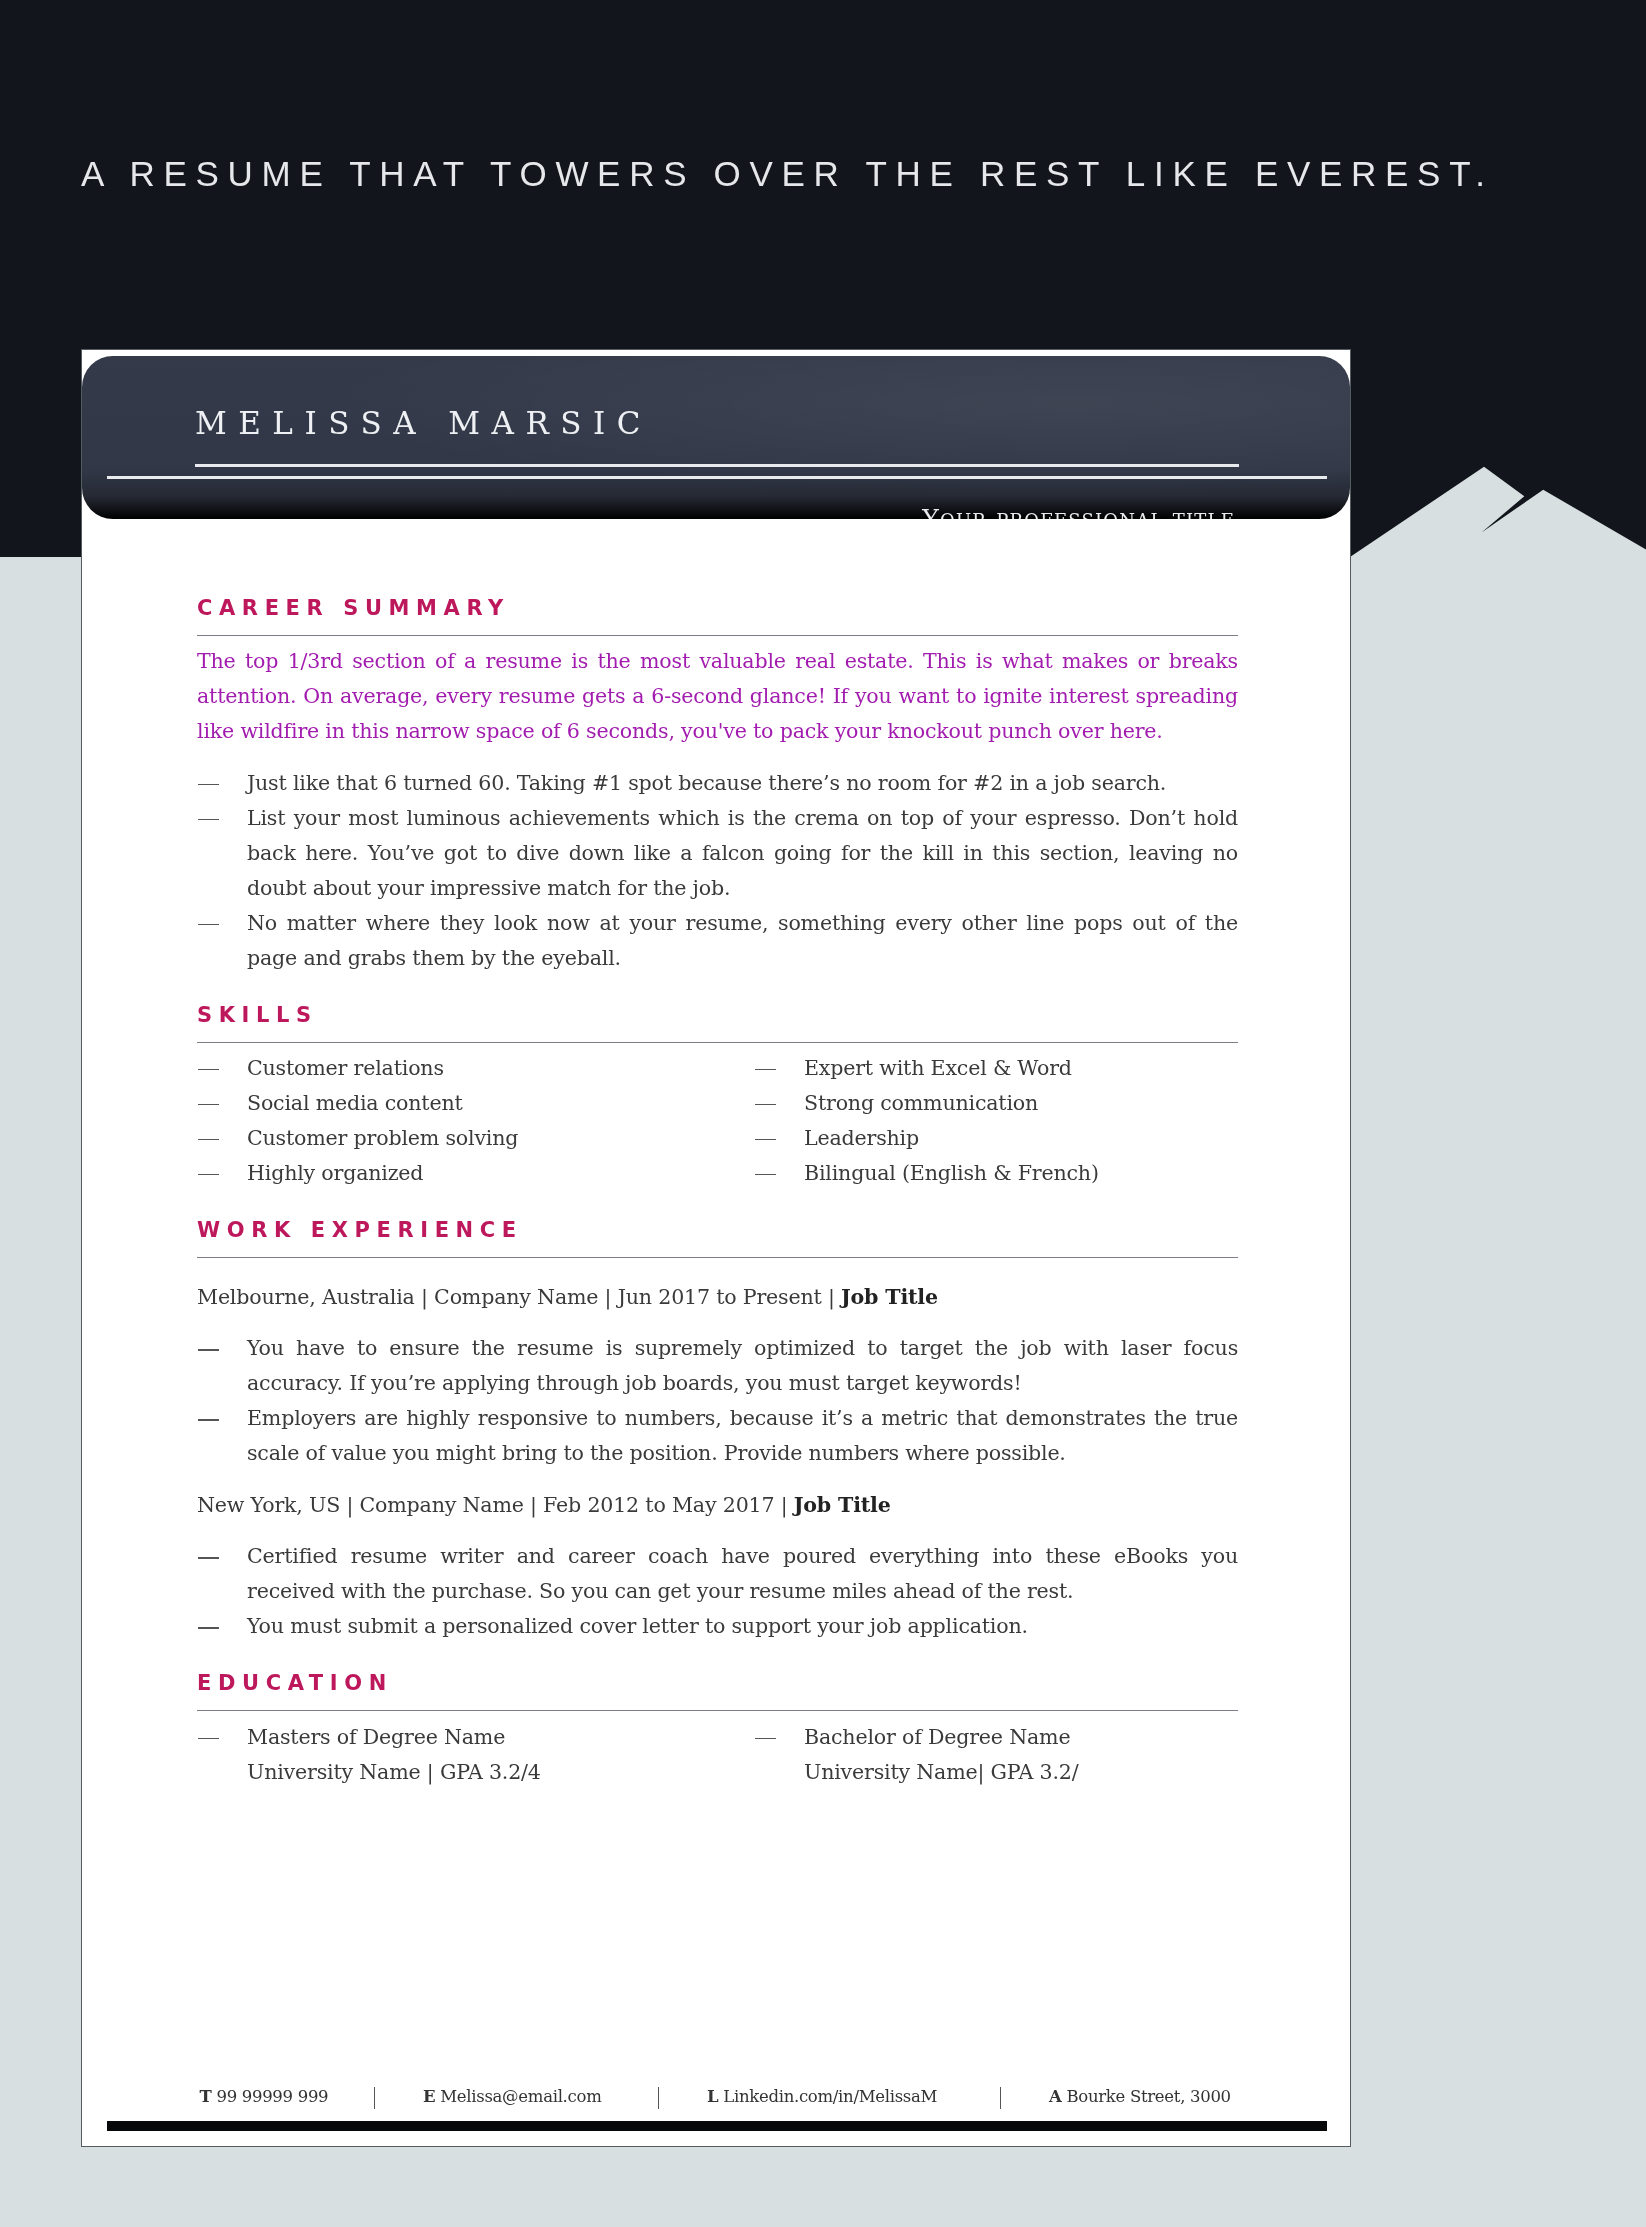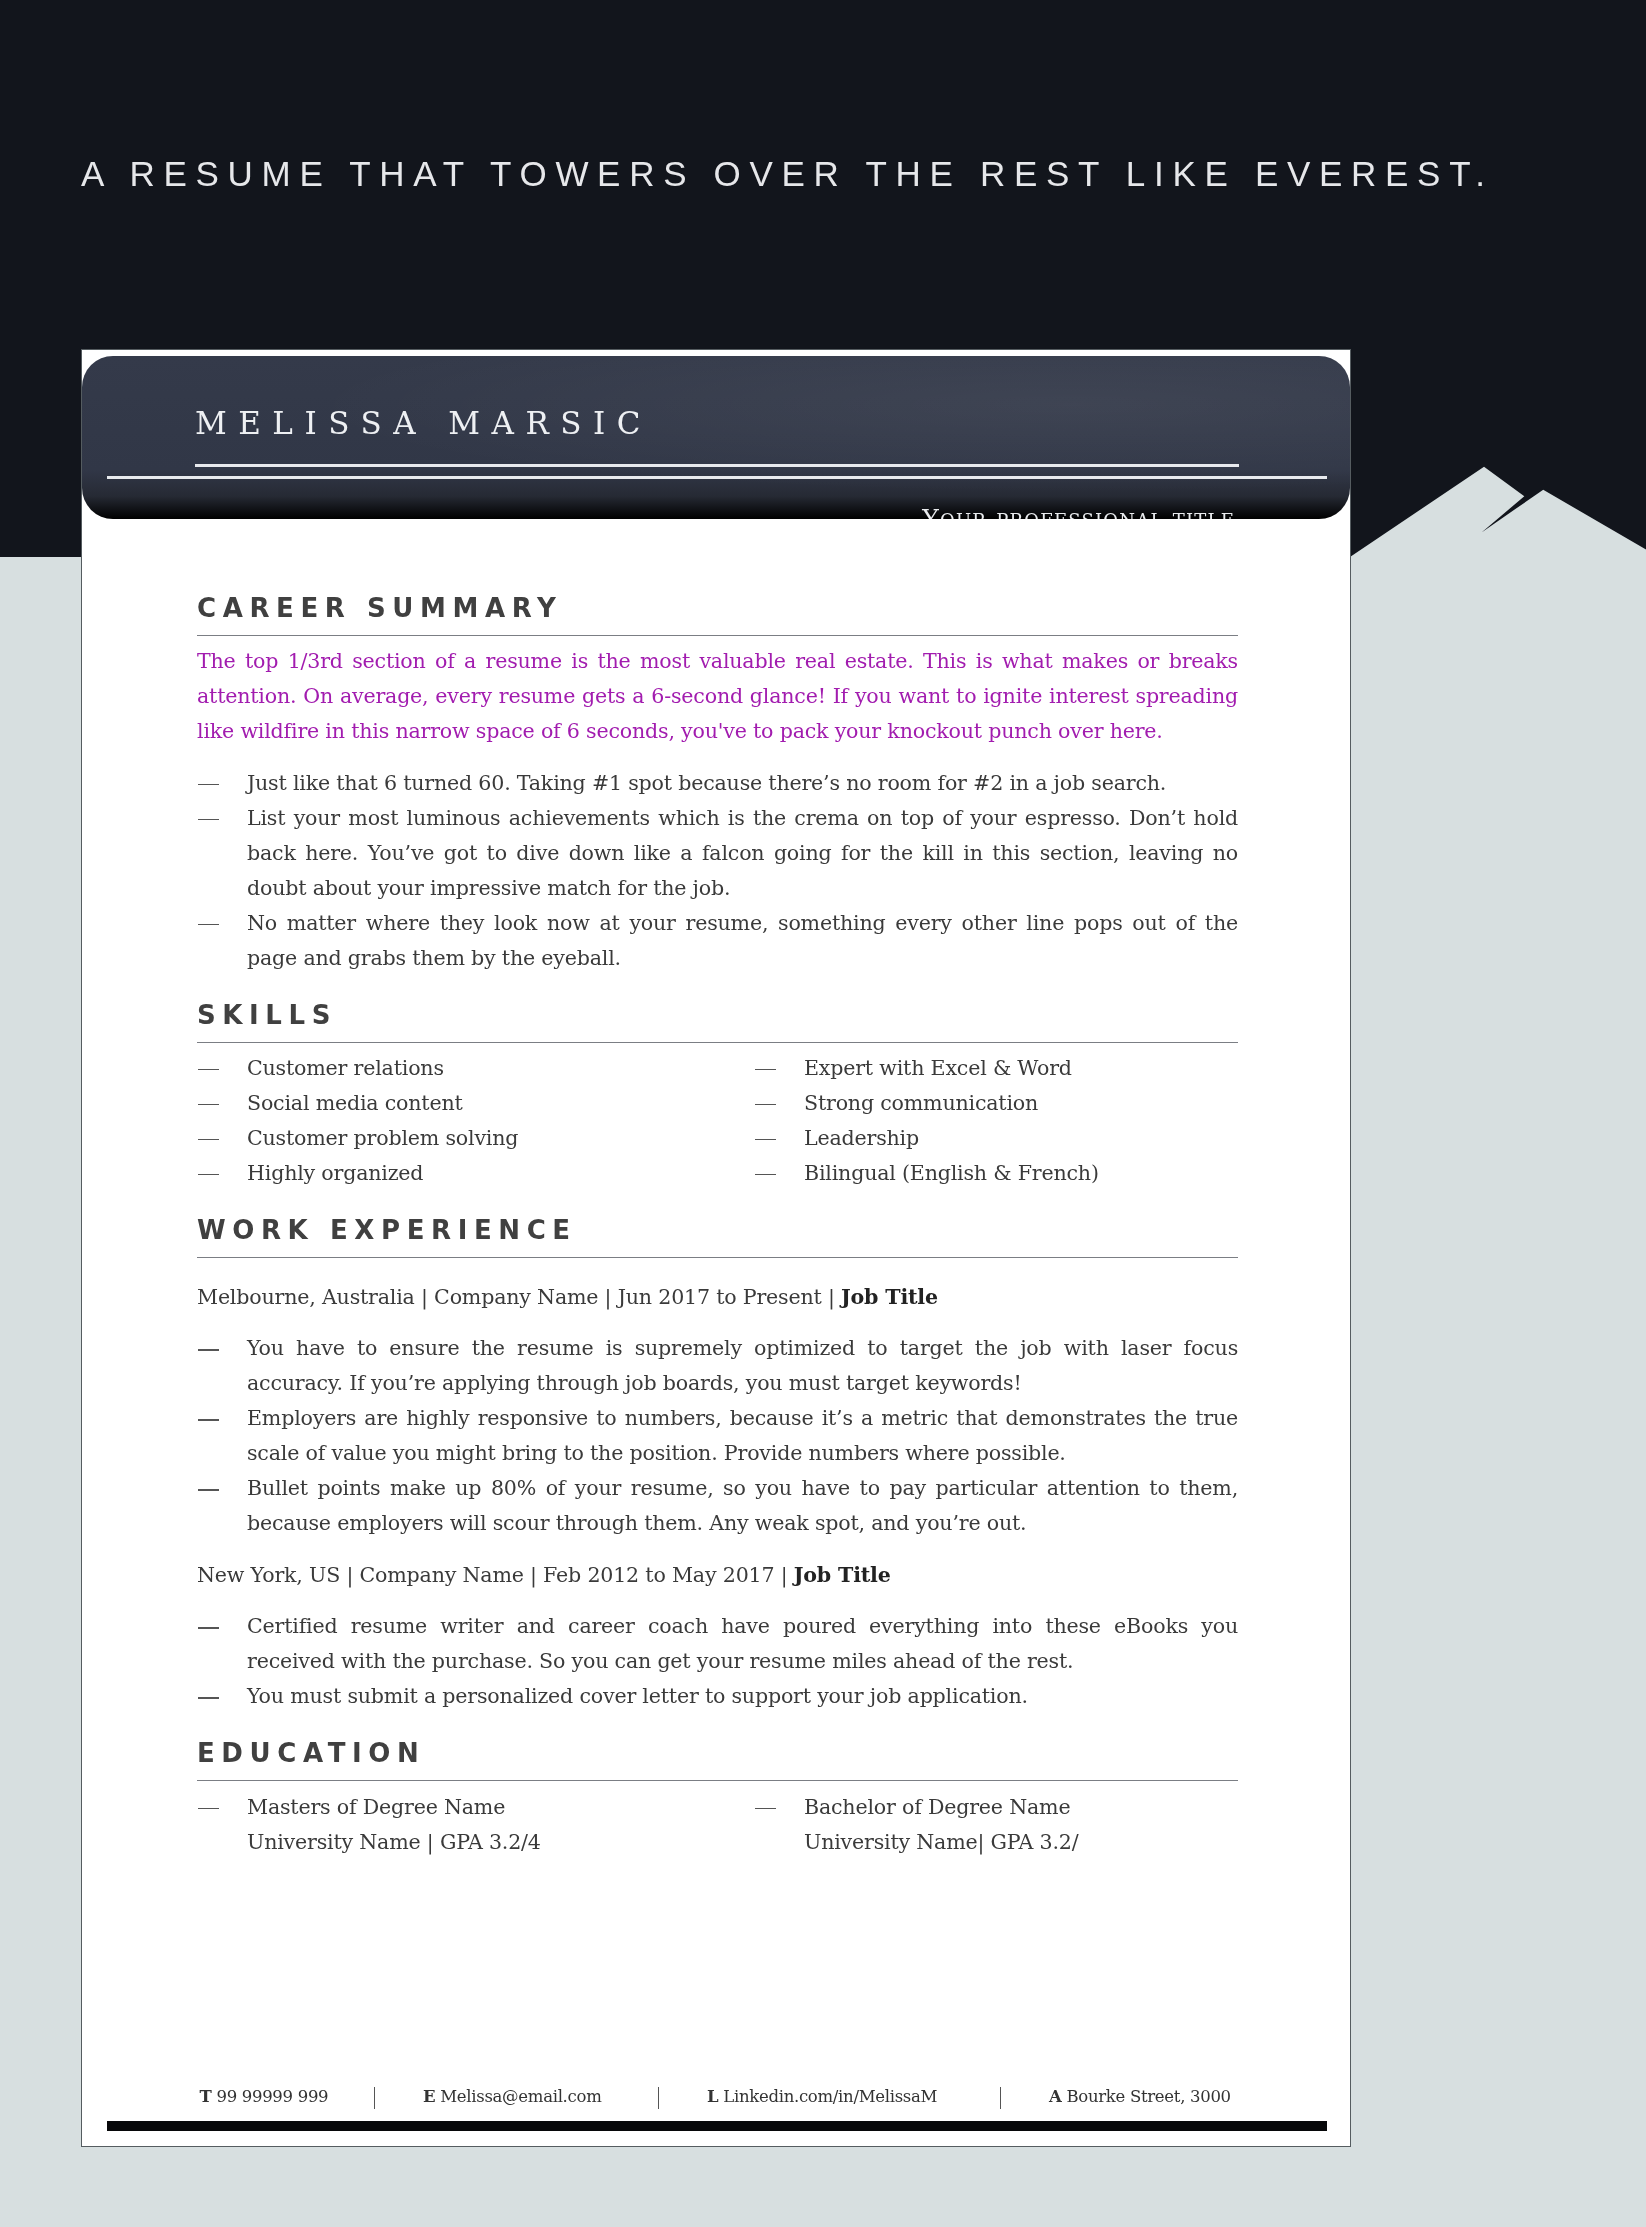--- a/index.html
+++ b/index.html
@@ -51,21 +51,21 @@
     font-family: "DejaVu Serif", "Liberation Serif", serif;
     font-variant: small-caps; font-size: 25px; letter-spacing: 1.2px;
     color: #e9ebee; white-space: nowrap; z-index: 1;
   }
   .content {
     position: absolute; left: 115px; top: 244px; width: 1041px;
   }
   .section { margin-bottom: 0; }
   .sec-head {
     font-family: "DejaVu Sans", "Liberation Sans", sans-serif;
-    font-weight: bold; font-size: 26px; letter-spacing: 6.6px; color: #404040;
+    font-weight: bold; font-size: 21px; letter-spacing: 6.6px; color: #be185d;
     line-height: 28px; padding-bottom: 13px;
     border-bottom: 1.6px solid #7b7e84;
   }
   .para {
     font-size: 20.6px; line-height: 35px; text-align: justify;
     margin-top: 8.2px; color: #a21caf; letter-spacing: -0.2px;
   }
   ul.dash { list-style: none; margin-top: 16.5px; }
   ul.dash li {
     position: relative; padding-left: 50px;
@@ -137,21 +137,20 @@
         </ul>
       </div>
     </div>
 
     <div class="section" style="margin-top:25px">
       <div class="sec-head">WORK EXPERIENCE</div>
       <div class="job-meta"><span>Melbourne, Australia | Company Name | Jun 2017 to Present | </span><b>Job Title</b></div>
       <ul class="dash justify">
         <li>You have to ensure the resume is supremely optimized to target the job with laser focus accuracy. If you’re applying through job boards, you must target keywords!</li>
         <li>Employers are highly responsive to numbers, because it’s a metric that demonstrates the true scale of value you might bring to the position. Provide numbers where possible.</li>
-        <li>Bullet points make up 80% of your resume, so you have to pay particular attention to them, because employers will scour through them. Any weak spot, and you’re out.</li>
       </ul>
       <div class="job-meta" style="margin-top:16.5px"><span>New York, US | Company Name | Feb 2012 to May 2017 | </span><b>Job Title</b></div>
       <ul class="dash justify">
         <li>Certified resume writer and career coach have poured everything into these eBooks you received with the purchase.  So you can get your resume miles ahead of the rest.</li>
         <li>You must submit a personalized cover letter to support your job application.</li>
       </ul>
     </div>
 
 
     <div class="section" style="margin-top:25px">

